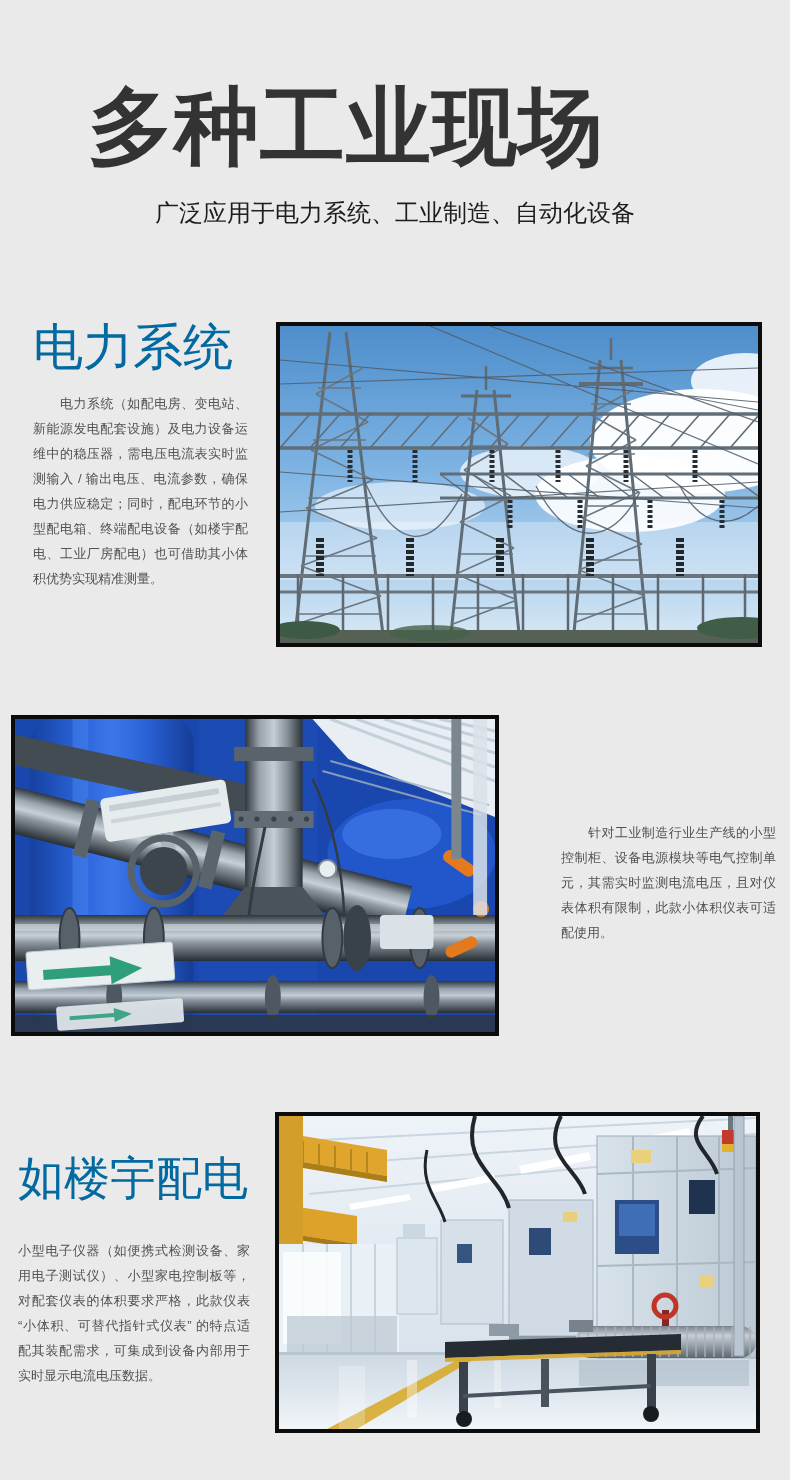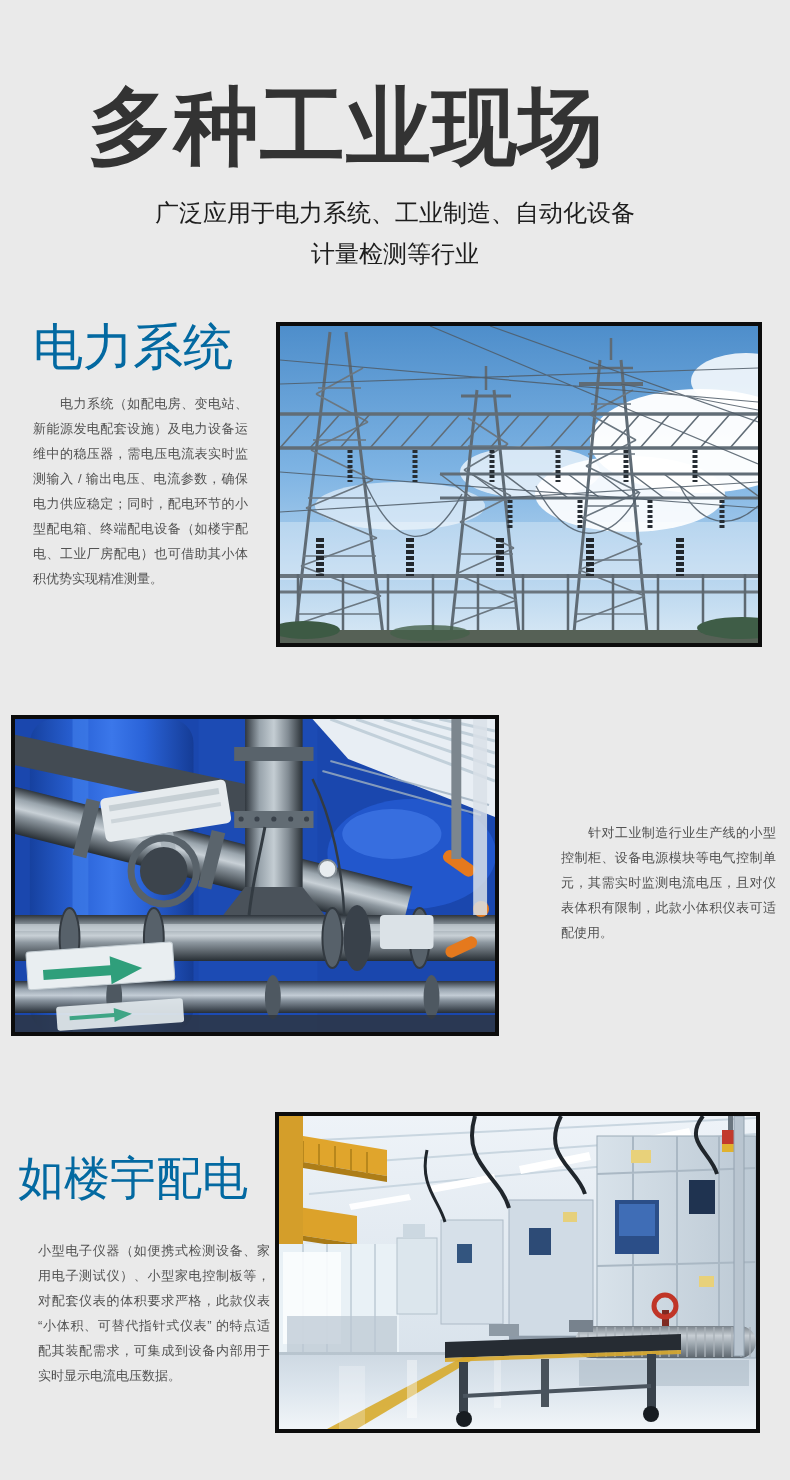--- a/index.html
+++ b/index.html
@@ -23,37 +23,36 @@
   }
   .sec-heading.h1 { left:33px;  top:321px; }
   .sec-heading.h2 { left:533px; top:749px; }
   .sec-heading.h3 { left:18px;  top:1154px; font-size:46px; }
   .sec-body {
     position:absolute; font-size:13px; line-height:25px; color:#525252;
     text-align:justify; word-break:break-all;
   }
   .sec-body.b1 { left:33px;  top:391px;  width:215px; text-indent:27px; }
   .sec-body.b2 { left:561px; top:820px;  width:215px; text-indent:27px; }
-  .sec-body.b3 { left:18px;  top:1238px; width:232px;margin-left:20px; }
+  .sec-body.b3 { left:18px;  top:1238px; width:232px; }
   .photo {
     position:absolute; border:4px solid #0c0c0c; box-sizing:border-box; background:#9fb4c6;
   }
   .photo.p1 { left:276px; top:322px;  width:486px; height:325px; }
   .photo.p2 { left:11px;  top:715px;  width:488px; height:321px; }
   .photo.p3 { left:275px; top:1112px; width:485px; height:321px; }
   .photo svg { display:block; width:100%; height:100%; }
 </style>
 </head>
 <body>
 
 <div class="page">
 
   <div class="main-title">多种工业现场</div>
   <div class="subtitle l1">广泛应用于电力系统、工业制造、自动化设备</div>
-  <div class="subtitle l2">计量检测等行业</div>
 
   <div class="sec-heading h1">电力系统</div>
   <div class="sec-body b1">电力系统（如配电房、变电站、新能源发电配套设施）及电力设备运维中的稳压器，需电压电流表实时监测输入 / 输出电压、电流参数，确保电力供应稳定；同时，配电环节的小型配电箱、终端配电设备（如楼宇配电、工业厂房配电）也可借助其小体积优势实现精准测量。</div>
 
   <div class="photo p1">
     <svg viewBox="0 0 478 317" preserveAspectRatio="none">
       <defs>
         <linearGradient id="aSky" x1="0" y1="0" x2="0" y2="1">
           <stop offset="0" stop-color="#4e8ecb"></stop>
           <stop offset="0.45" stop-color="#7db3e3"></stop>

